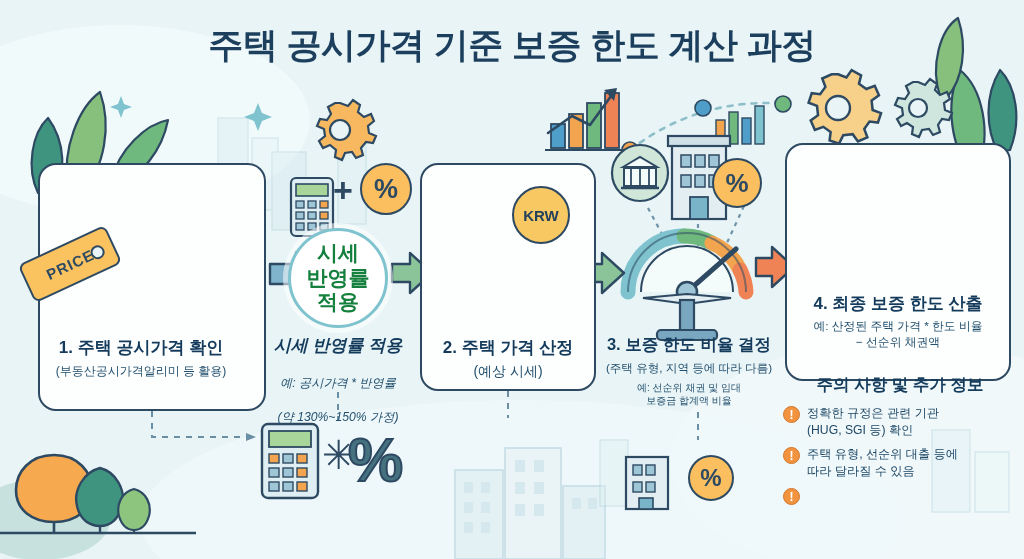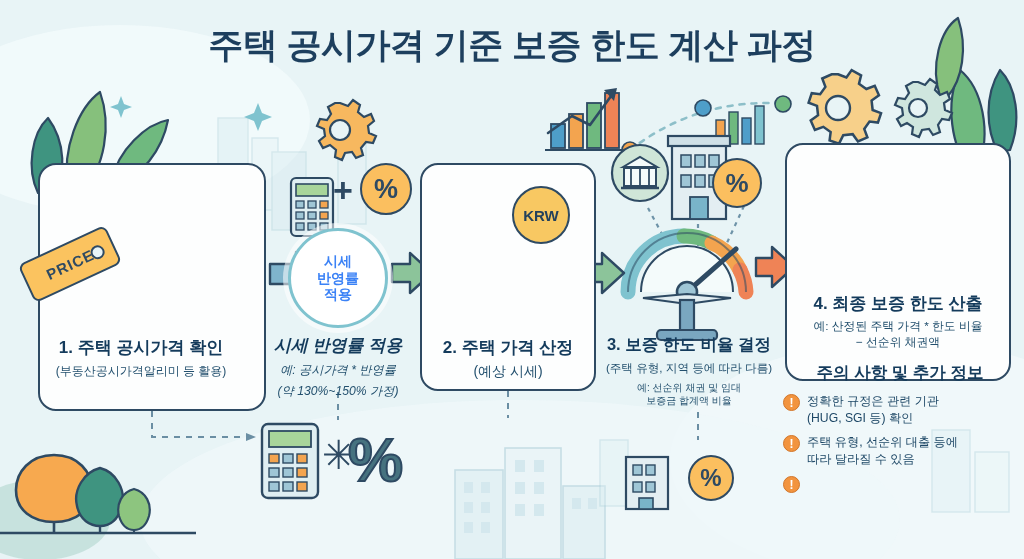--- a/index.html
+++ b/index.html
@@ -49,38 +49,38 @@
   }
   .cap .s { font-size: 12.2px; line-height: 1.32; color: #23506e; white-space: nowrap; }
   .cap .s2 { font-size: 12.2px; line-height: 1.32; color: #23506e; margin-top: 3px; }
 
   #cap1 { left: 20px;  top: 336px; width: 242px; }
   #cap1 .h { font-size: 17px; }
   #cap1 .s { margin-top: 5px; font-size: 12px; }
 
   #capm { left: 262px; top: 334px; width: 152px; font-style: italic; }
   #capm .h { font-size: 17px; }
-  #capm .s { margin-top: 5px; }
+  #capm .s { margin-top: 18px; }
 
   #cap2 { left: 414px; top: 336px; width: 188px; }
   #cap2 .h { font-size: 17px; }
   #cap2 .s { margin-top: 3px; font-size: 14px; }
 
   #cap3 { left: 596px; top: 334px; width: 186px; }
   #cap3 .h { font-size: 16.5px; }
   #cap3 .s { margin-top: 4px; font-size: 11.6px; }
   #cap3 .s2 { font-size: 10px; margin-top: 6px; line-height: 1.3; }
 
   #cap4 { left: 783px; top: 292px; width: 230px; }
   #cap4 .h { font-size: 17px; }
   #cap4 .s2 { font-size: 11.8px; margin-top: 4px; line-height: 1.34; }
 
   
   #notes {
-    position: absolute; left: 783px; top: 362px; width: 234px;
+    position: absolute; left: 783px; top: 374px; width: 234px;
     z-index: 7; color: #143b5c;
   }
   #notes .nt {
     text-align: center; font-size: 16.5px; font-weight: bold; color: #143b5c;
     margin-bottom: 9px;
   }
   .note-row { display: flex; align-items: flex-start; gap: 7px; margin-bottom: 8px; }
   .note-ic {
     flex: 0 0 auto; width: 17px; height: 17px; border-radius: 50%;
     background: #f2943f; border: 1.6px solid #d2762a;
@@ -93,21 +93,21 @@
   
   #badge {
     position: absolute; left: 288px; top: 228px;
     width: 100px; height: 100px; border-radius: 50%;
     background: #ffffff; border: 3px solid #7fc3cf;
     display: flex; flex-direction: column; align-items: center; justify-content: center;
     z-index: 5;
     box-shadow: 0 0 0 5px rgba(255,255,255,0.55);
   }
   #badge span {
-    display: block; font-size: 14px; font-weight: bold; color: #3b82f6; line-height: 1.18;
+    display: block; font-size: 21px; font-weight: bold; color: #15803d; line-height: 1.18;
   }
   
   #krw {
     position: absolute; left: 512px; top: 186px;
     width: 58px; height: 58px; border-radius: 50%;
     background: #f8c862; border: 2.5px solid #2e4a63;
     display: flex; align-items: center; justify-content: center;
     font-size: 15px; font-weight: bold; color: #24415c;
     z-index: 6;
   }

